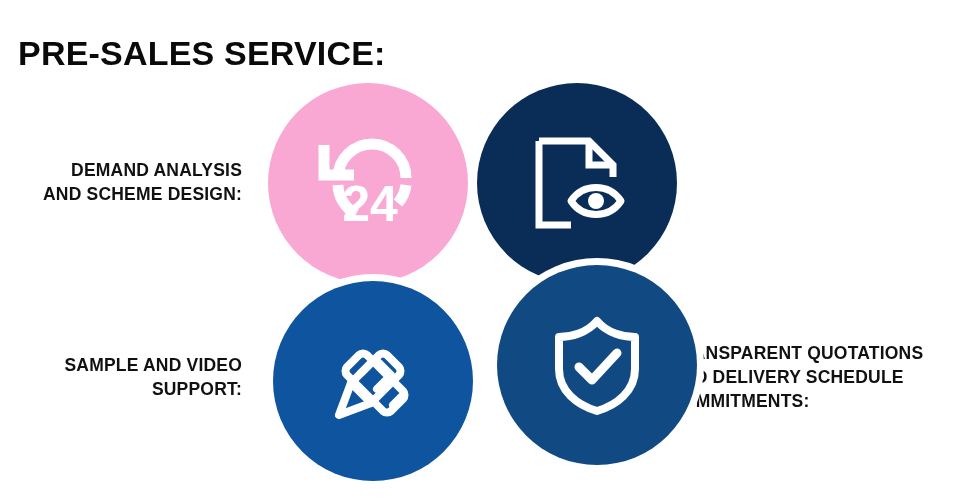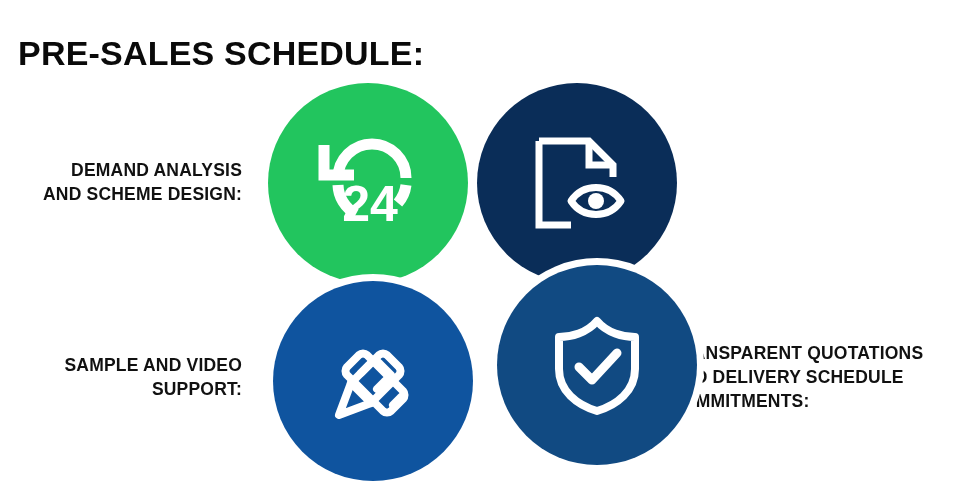--- a/index.html
+++ b/index.html
@@ -86,25 +86,25 @@
   .lbl-demand    { right: 718px; top: 159px; width: 260px; }
   .lbl-technical { left: 727px;  top: 161px; width: 230px; text-align: right; }
   .lbl-sample    { right: 718px; top: 354px; width: 260px; }
   .lbl-quotation { left: 669px;  top: 342px; width: 292px; }
 </style>
 </head>
 <body>
 
 <div id="infographic">
 
-  <h1 class="page-title">PRE-SALES SCHEDULE:</h1>
+  <h1 class="page-title">PRE-SALES SERVICE:</h1>
 
   <div class="cluster">
 
-    <div class="circle ring c-tl" style="background:#22c55e;text-decoration:underline;">
+    <div class="circle ring c-tl" style="background:#f9a8d4;text-decoration:underline;">
       <span>
         <svg width="104" height="100" viewBox="0 0 104 100" fill="none" xmlns="http://www.w3.org/2000/svg">
 
           <path d="M22 45 A34 34 0 0 1 90 45" stroke="#ffffff" stroke-width="11" fill="none" stroke-linecap="butt"></path>
 
           <path d="M8 12 L8 42 L38 42" stroke="#ffffff" stroke-width="11" fill="none" stroke-linejoin="miter" stroke-linecap="butt"></path>
 
           <path d="M22 52 A34 34 0 0 0 40 81" stroke="#ffffff" stroke-width="11" fill="none" stroke-linecap="butt"></path>
 
           <path d="M90 52 A34 34 0 0 1 82 70" stroke="#ffffff" stroke-width="11" fill="none" stroke-linecap="butt"></path>

